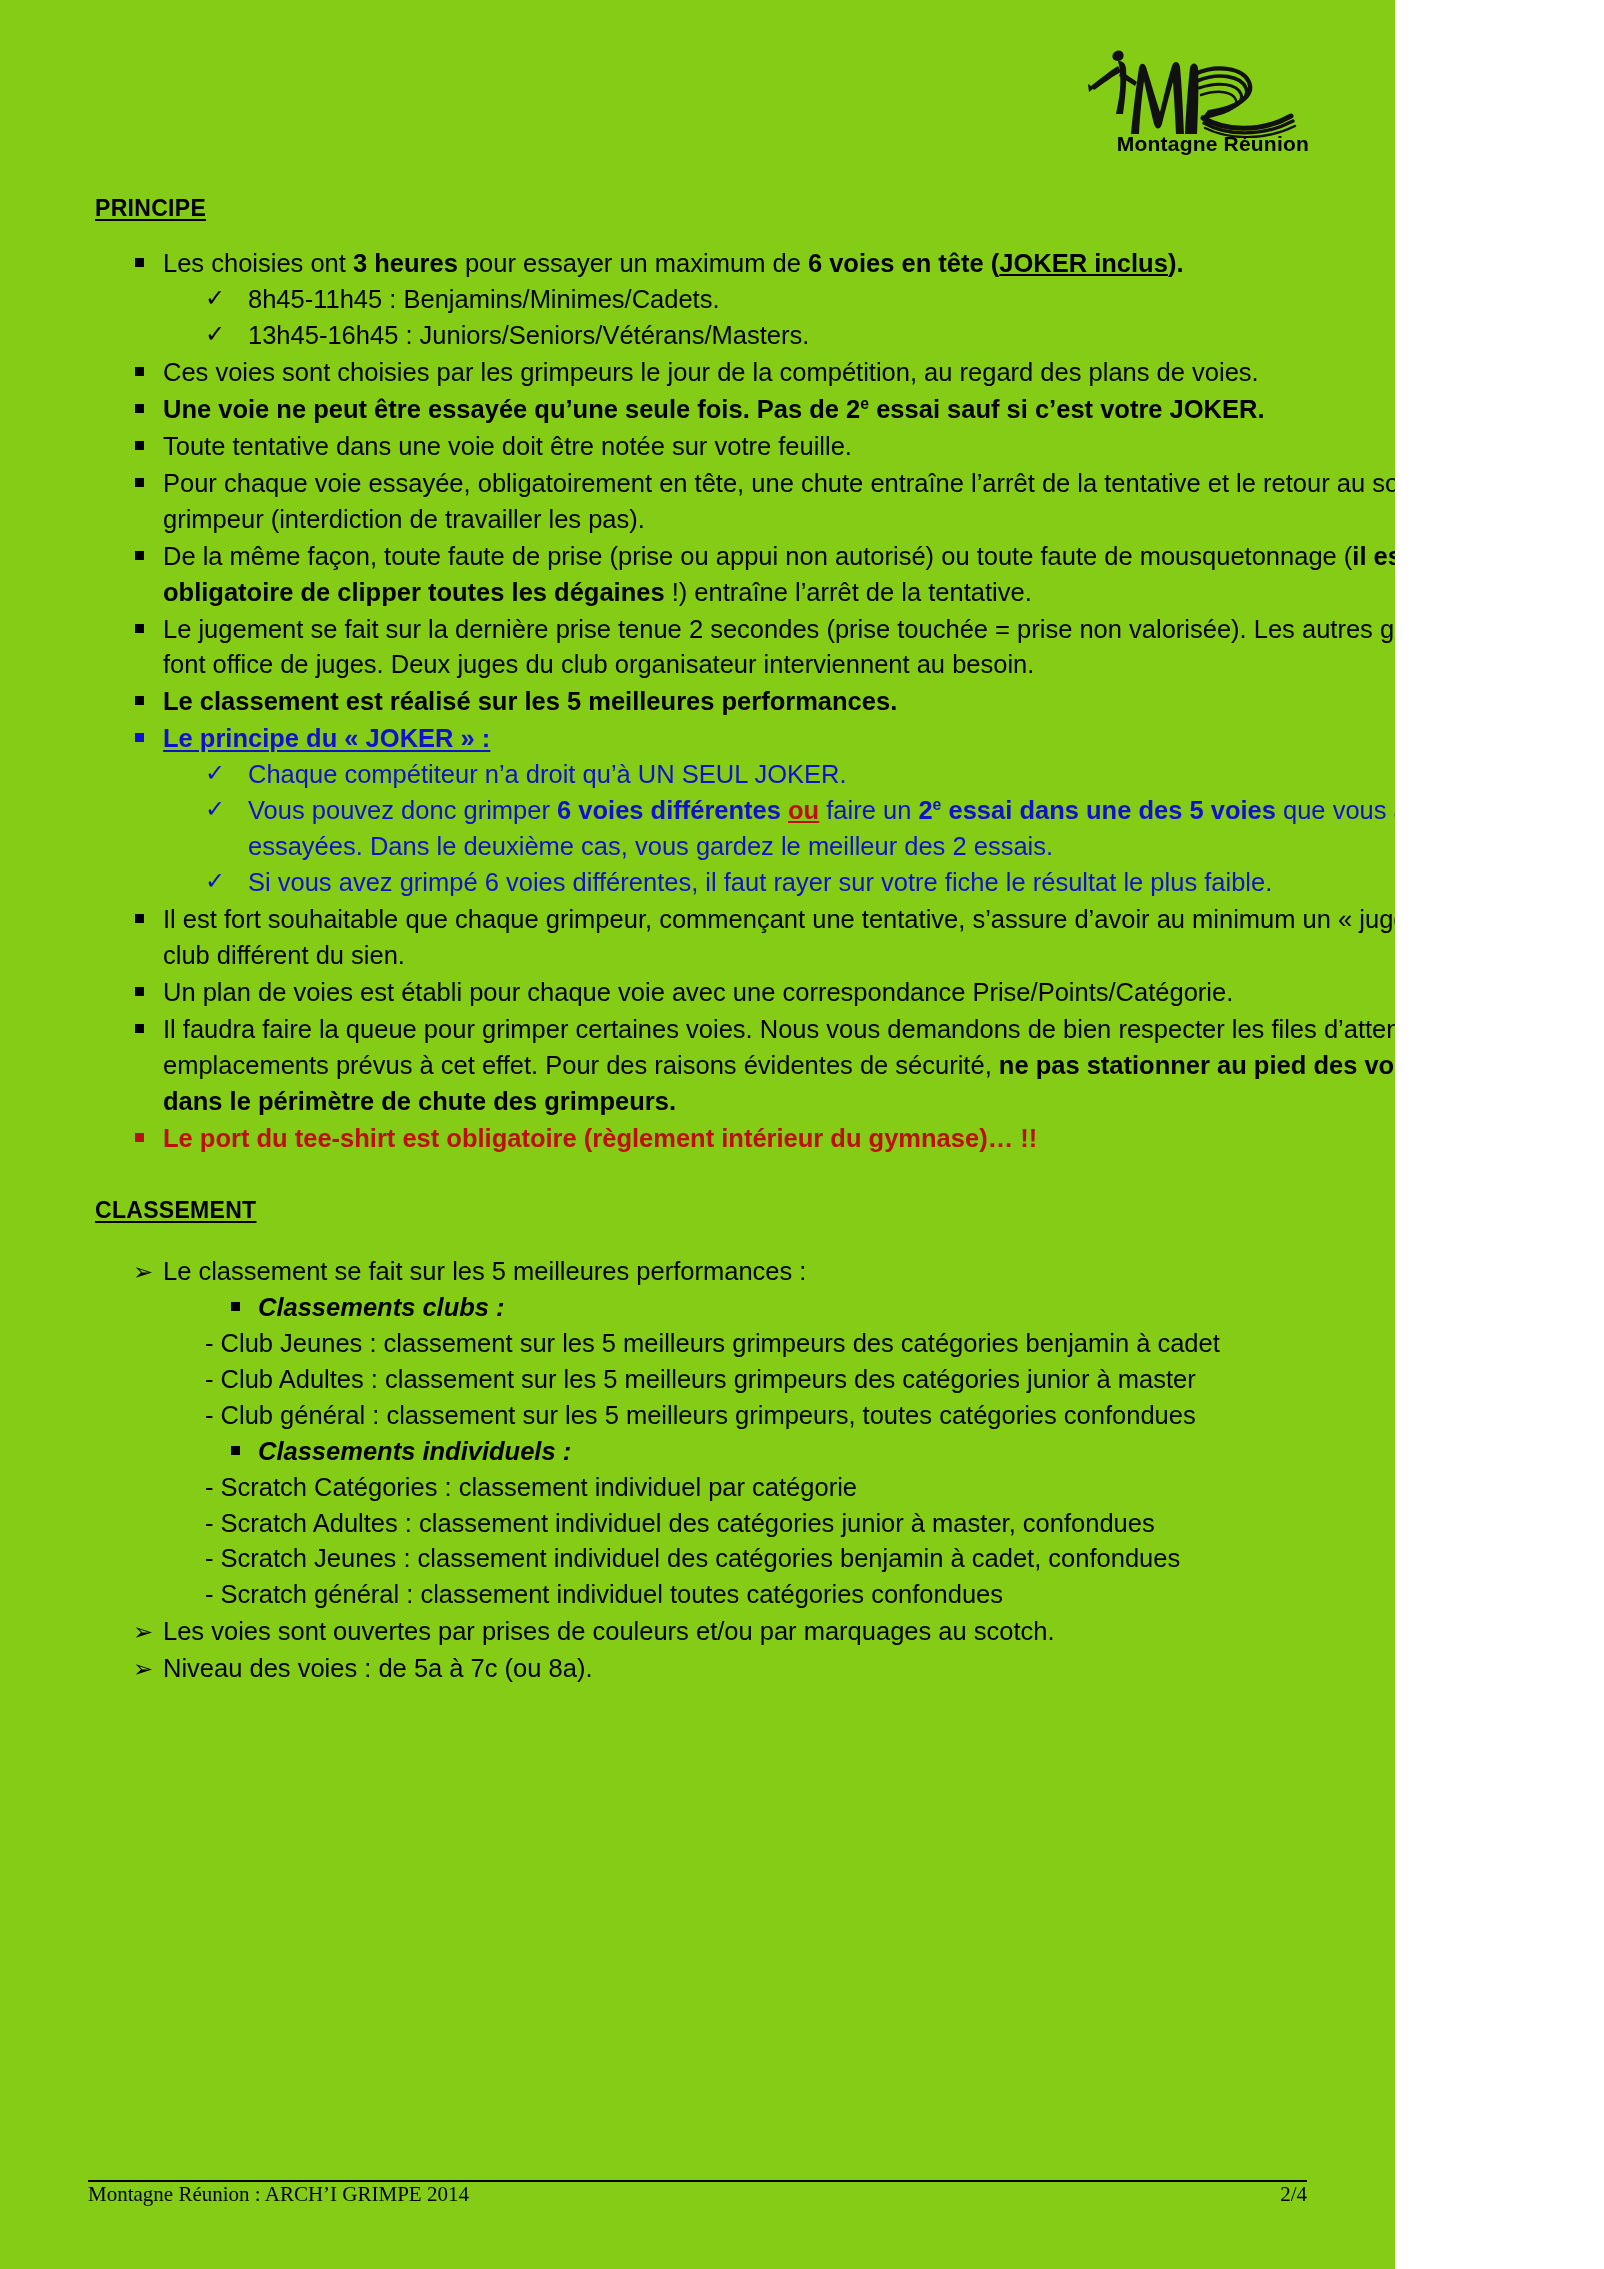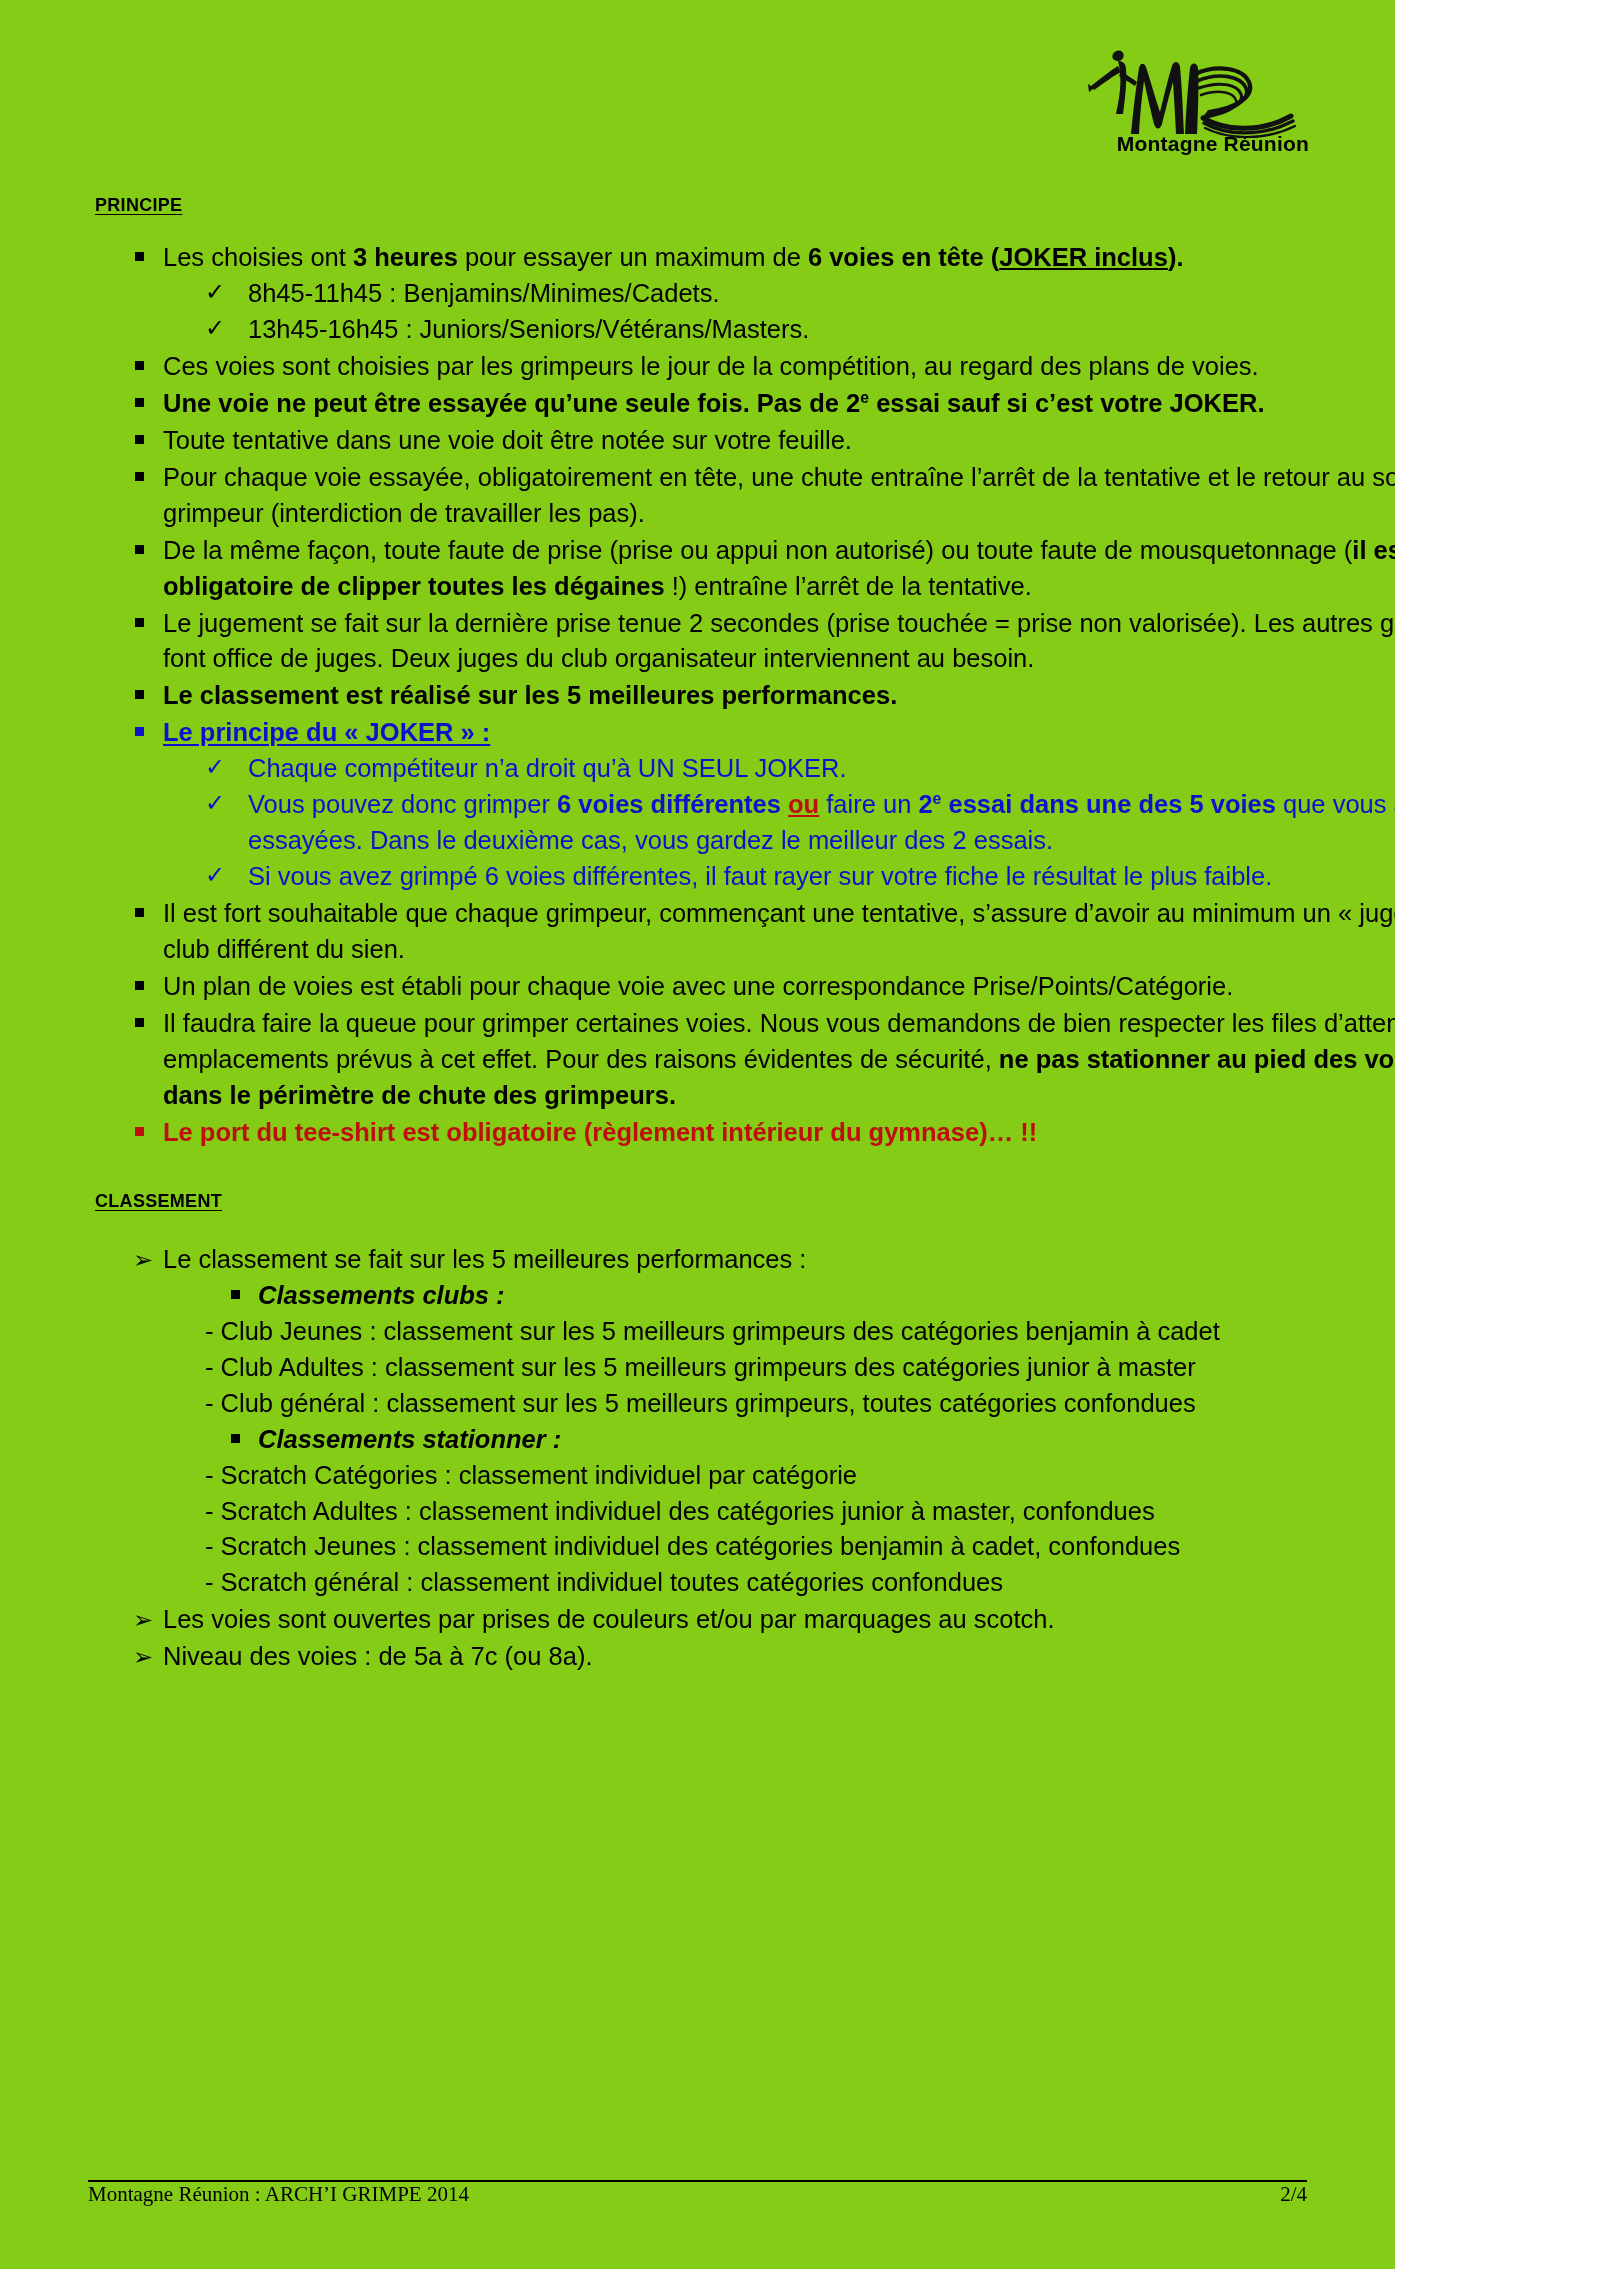--- a/index.html
+++ b/index.html
@@ -48,21 +48,21 @@
   }
 
   
   .content {
     position: absolute;
     left: 95px;
     top: 195px;
     width: 1415px;
   }
   .section-title {
-    font-size: 18px;
+    font-size: 23px;
     font-weight: 700;
     text-decoration: underline;
     text-underline-offset: 3px;
     letter-spacing: .3px;
     margin: 0 0 24px 0;
   }
   .section-title.second {
     margin-top: 40px;
     margin-bottom: 30px;
   }
@@ -330,21 +330,21 @@
             <span>Classements clubs :</span>
           </li>
         </ul>
         <div class="plainline">- Club Jeunes : classement sur les 5 meilleurs grimpeurs des catégories benjamin à cadet</div>
         <div class="plainline">- Club Adultes : classement sur les 5 meilleurs grimpeurs des catégories junior à master</div>
         <div class="plainline">- Club général : classement sur les 5 meilleurs grimpeurs, toutes catégories confondues</div>
 
         <ul class="lvl2b">
           <li>
             <span class="marker"></span>
-            <span>Classements stationner :</span>
+            <span>Classements individuels :</span>
           </li>
         </ul>
         <div class="plainline">- Scratch Catégories : classement individuel par catégorie</div>
         <div class="plainline">- Scratch Adultes : classement individuel des catégories junior à master, confondues</div>
         <div class="plainline">- Scratch Jeunes : classement individuel des catégories benjamin à cadet, confondues</div>
         <div class="plainline">- Scratch général : classement individuel toutes catégories confondues</div>
       </li>
 
       <li>
         <span class="amarker">➢</span>

